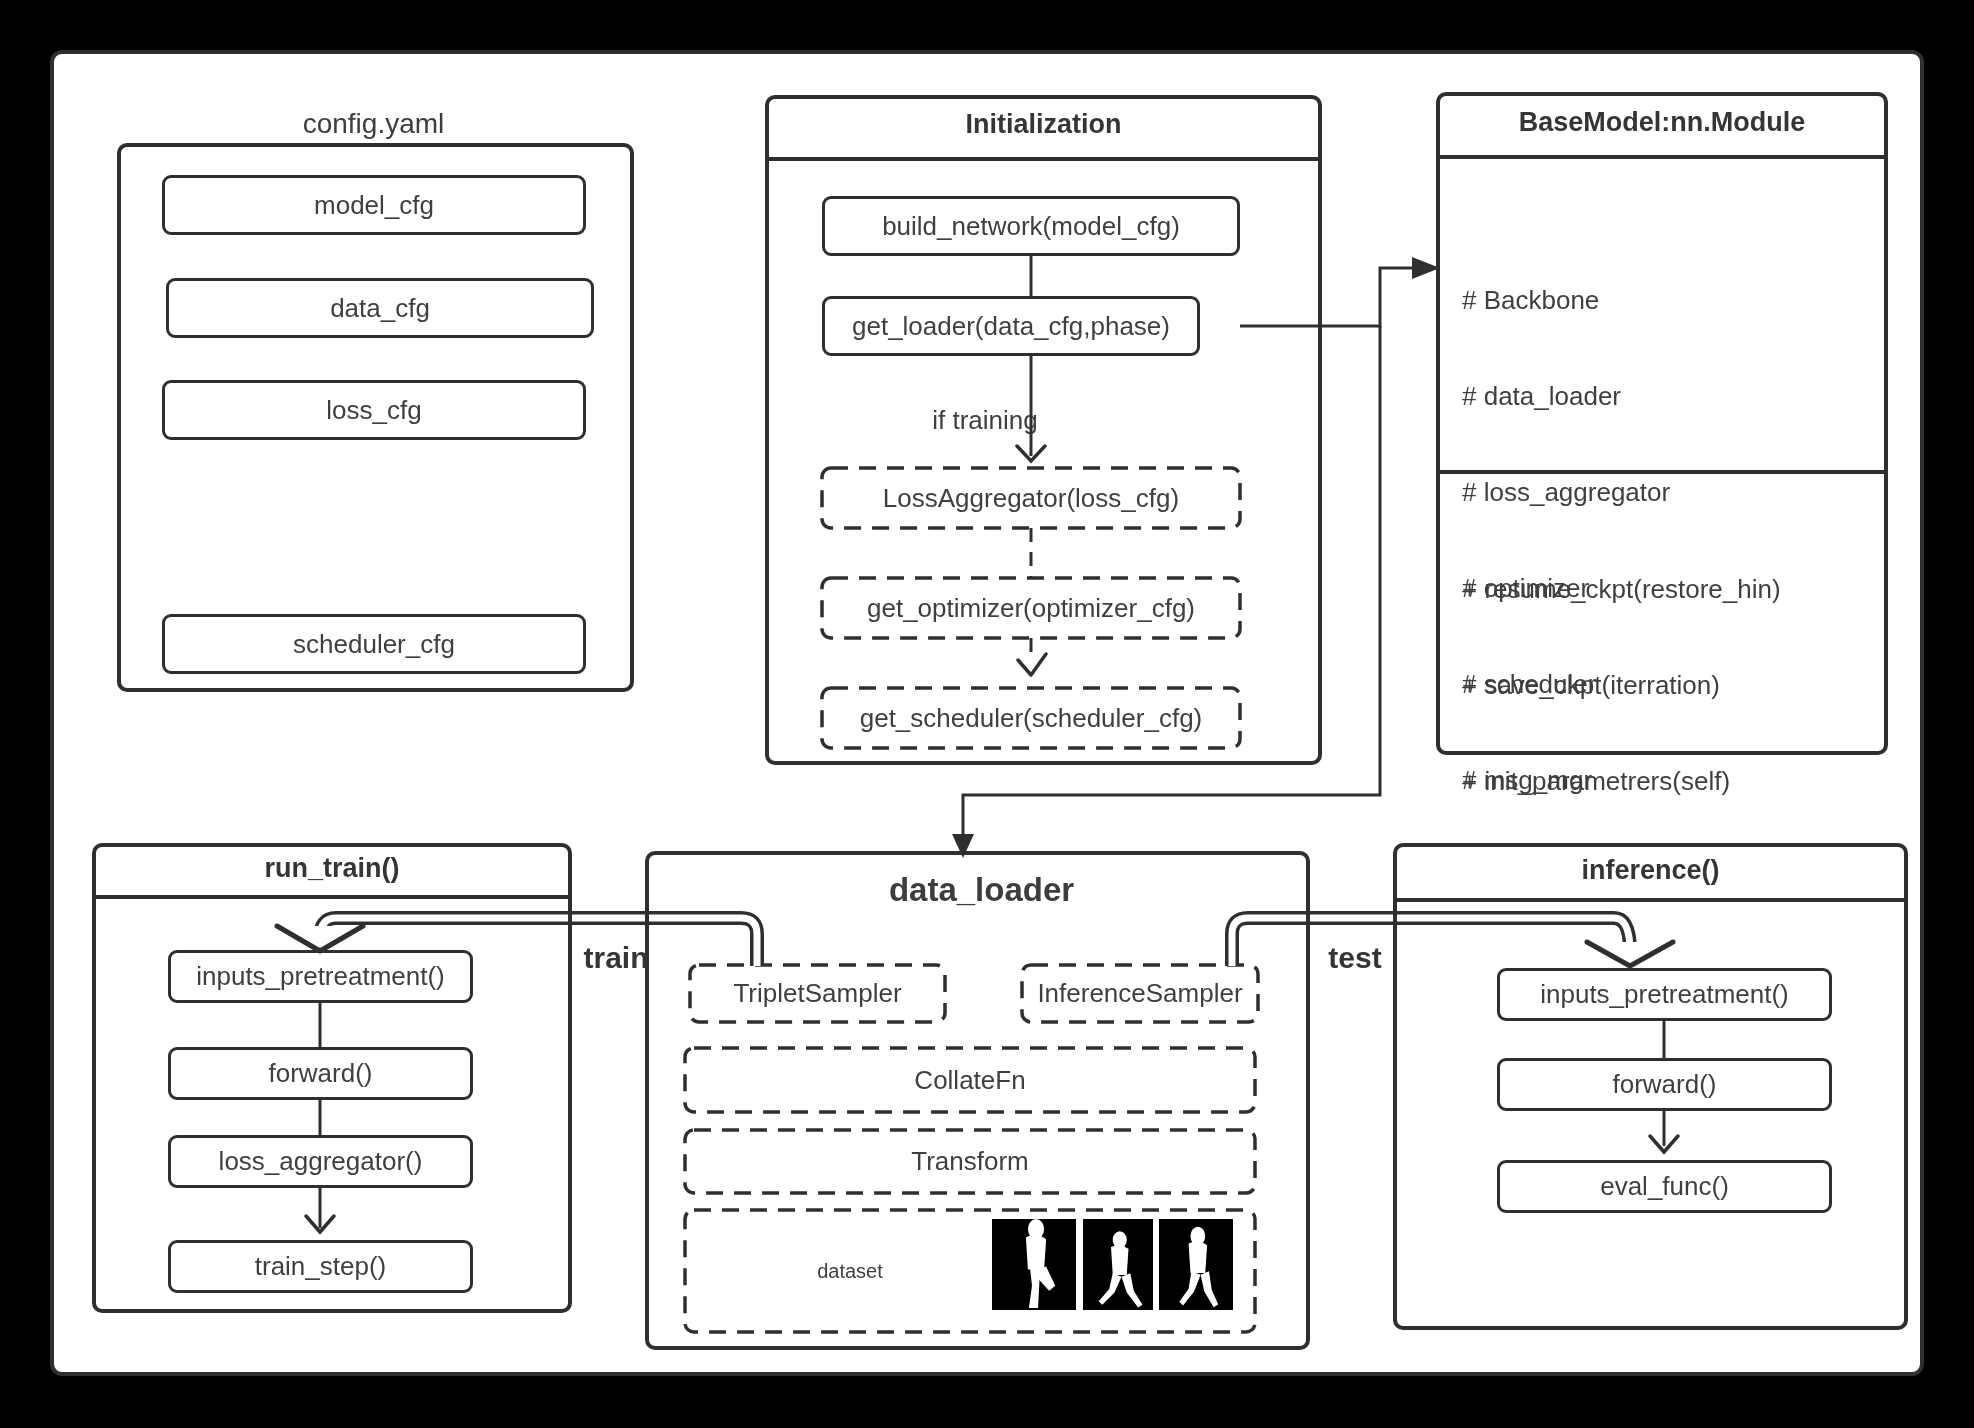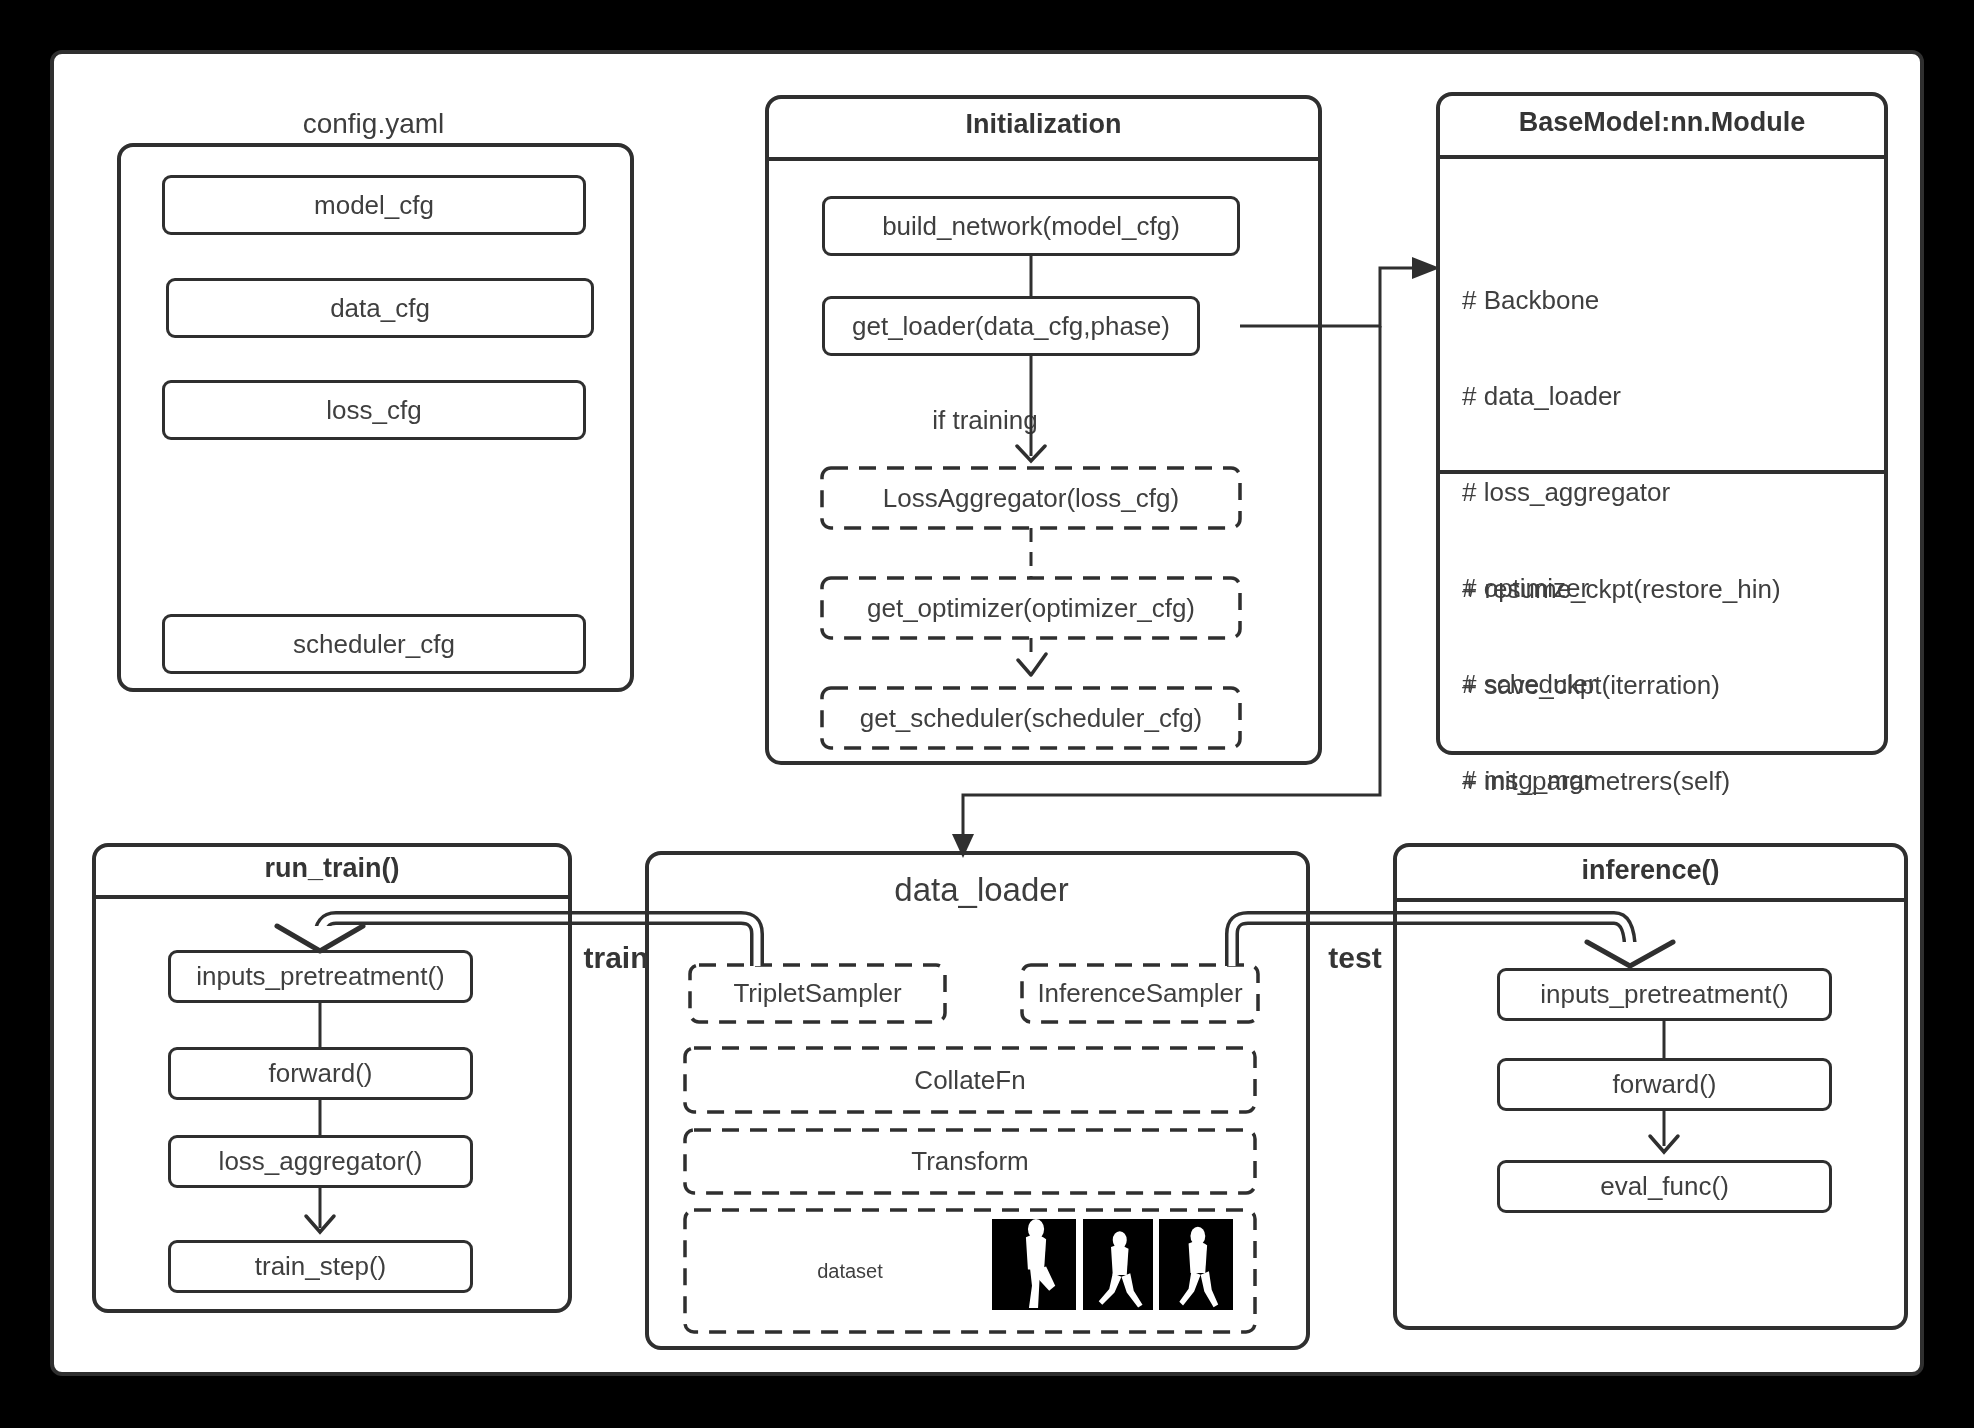--- a/index.html
+++ b/index.html
@@ -1,25 +1,25 @@
 <!DOCTYPE html>
 <html><head>
 <meta charset="utf-8">
 <style>
   html,body{margin:0;padding:0;background:#000;}
   #stage{position:relative;width:1974px;height:1428px;background:#000;overflow:hidden;
          font-family:"Liberation Sans","DejaVu Sans",sans-serif;color:#3d3d3d;}
   .panel{position:absolute;left:50px;top:50px;width:1874px;height:1326px;background:#fff;
          border:4px solid #2f2f2f;border-radius:12px;box-sizing:border-box;z-index:0;}
-  .frame{position:absolute;background:#fff;border:4px solid #2f2f2f;border-radius:16px;
+  .frame{position:absolute;background:#fff;border:4px solid #2f2f2f;border-radius:10px;
          box-sizing:border-box;z-index:1;}
   .divider{position:absolute;left:0;width:100%;height:0;border-top:4px solid #2f2f2f;}
   .btitle{position:absolute;left:0;right:0;text-align:center;font-weight:bold;
           font-size:27px;color:#353535;}
-  .bigtitle{position:absolute;left:0;right:0;text-align:center;font-weight:normal;
+  .bigtitle{position:absolute;left:0;right:0;text-align:center;font-weight:bold;
           font-size:33px;color:#3d3d3d;margin-left:8px;}
   .node{position:absolute;background:#fff;border:3.5px solid #2f2f2f;border-radius:9px;
         box-sizing:border-box;display:flex;align-items:center;justify-content:center;
         font-size:26px;color:#3f3f3f;z-index:1;}
   .dlabel{position:absolute;display:flex;align-items:center;justify-content:center;
           font-size:26px;color:#3f3f3f;z-index:3;box-sizing:border-box;}
   .toplabel{position:absolute;text-align:center;font-size:28px;color:#3d3d3d;z-index:1;}
   .edgelabel{position:absolute;text-align:center;font-size:30px;font-weight:bold;
              color:#353535;z-index:3;}
   .iflabel{position:absolute;text-align:center;font-size:26px;color:#3f3f3f;z-index:2;}

